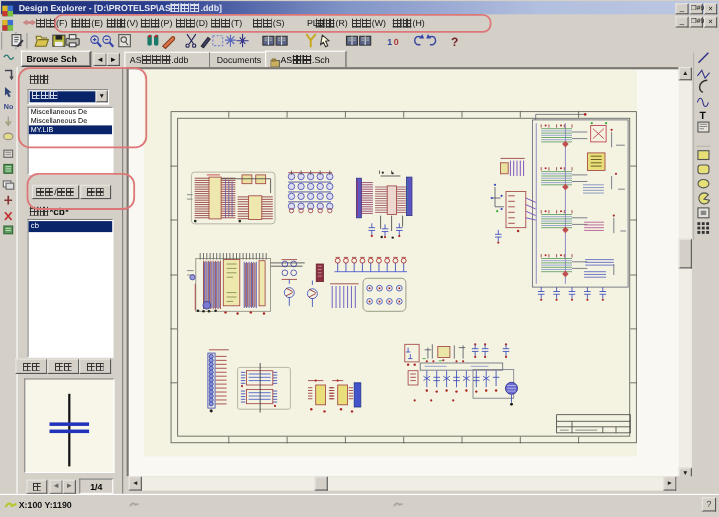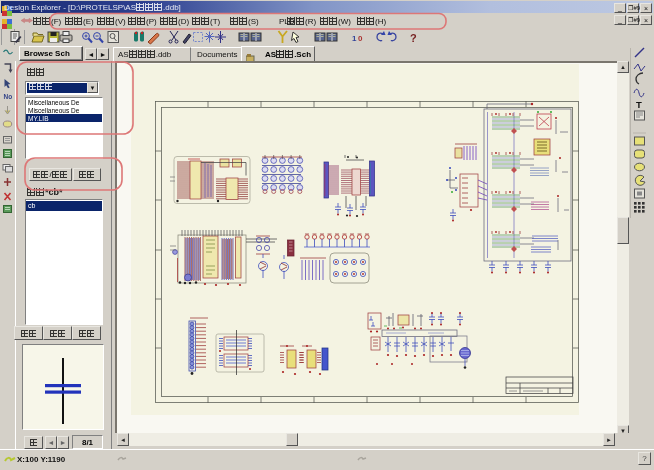--- a/index.html
+++ b/index.html
@@ -18,21 +18,21 @@
 
 <div class="abs" style="left:1px;top:1px;width:652px;height:12px;background:linear-gradient(90deg,#1a2c74 0%,#2d4090 22%,#8194c6 48%,#b2bfde 75%,#bcc8e2 100%)"></div>
 <div class="abs" style="left:2px;top:2px;width:10px;height:10px">
 <svg width="10" height="10">
       <rect x="0" y="0" width="10" height="10" fill="#2a6"></rect>
       <rect x="0" y="0" width="5" height="5" fill="#e3b32a"></rect>
       <rect x="5" y="0" width="5" height="5" fill="#3b6fd4"></rect>
       <rect x="0" y="5" width="5" height="5" fill="#c33"></rect>
       <rect x="5" y="5" width="5" height="5" fill="#7bc043"></rect>
     </svg></div>
-<div class="abs" style="left:4px;top:2.5px;color:#e6e9f2;font-size:8px;font-weight:normal;letter-spacing:0px;white-space:nowrap">Design Explorer - [D:\PROTELSP\AS<i class="cj" style="color:#fff"></i><i class="cj" style="color:#fff"></i><i class="cj" style="color:#fff"></i>.ddb]</div>
+<div class="abs" style="left:17px;top:2.5px;color:#e6e9f2;font-size:8px;font-weight:bold;letter-spacing:0px;white-space:nowrap">Design Explorer - [D:\PROTELSP\AS<i class="cj" style="color:#fff"></i><i class="cj" style="color:#fff"></i><i class="cj" style="color:#fff"></i>.ddb]</div>
 
 <div id="tb1"></div>
 
 <div class="abs" style="left:2px;top:15px;width:10px;height:10px">
 <svg width="10" height="10">
       <rect x="0" y="0" width="10" height="10" fill="#2a6"></rect>
       <rect x="0" y="0" width="5" height="5" fill="#e3b32a"></rect>
       <rect x="5" y="0" width="5" height="5" fill="#3b6fd4"></rect>
       <rect x="0" y="5" width="5" height="5" fill="#c33"></rect>
       <rect x="5" y="5" width="5" height="5" fill="#7bc043"></rect>
@@ -59,21 +59,21 @@
 <div class="abs" style="left:113px;top:46.5px;width:506px;height:14.5px">
  <div class="abs" style="left:0;top:0;width:78px;height:14px;border-top:1px solid #fff;border-left:1px solid #fff;border-right:1px solid #808080;background:#d4d0c8"></div>
  <div class="abs" style="left:5px;top:3px;font-size:8px;color:#111;white-space:nowrap">AS<i class="cj"></i><i class="cj"></i><i class="cj"></i>.ddb</div>
  <div class="abs" style="left:78px;top:0;width:57px;height:14px;border-top:1px solid #fff;border-right:1px solid #808080;background:#d4d0c8"></div>
  <div class="abs" style="left:84px;top:3px;font-size:8px;color:#111">Documents</div>
  <div class="abs" style="left:128px;top:-1px;width:74px;height:15px;border-top:1px solid #fff;border-left:1px solid #fff;border-right:1px solid #606060;background:#d4d0c8"></div>
  <div class="abs" style="left:133px;top:2px;width:9px;height:9px"><svg width="9" height="9">
         <rect x="0" y="2" width="8" height="6" fill="#c8b060" stroke="#665"></rect>
         <rect x="1" y="0" width="4" height="3" fill="#977c3a"></rect>
       </svg></div>
- <div class="abs" style="left:152px;top:3px;font-size:8px;font-weight:bold;color:#000;white-space:nowrap">AS<i class="cj"></i><i class="cj"></i>.Sch</div>
+ <div class="abs" style="left:142px;top:3px;font-size:8px;font-weight:normal;color:#000;white-space:nowrap">AS<i class="cj"></i><i class="cj"></i>.Sch</div>
 </div>
 
 <div class="abs" style="left:15px;top:61px;width:97px;height:388px;border-left:1px solid #fff;border-right:1px solid #808080;background:#d4d0c8"></div>
 <div class="abs" style="left:27px;top:68px;font-size:8px;color:#111"><i class="cj"></i><i class="cj"></i></div>
 <div class="abs sunken" style="left:25px;top:81px;width:74px;height:14px;background:#fff">
  <div class="abs" style="left:1px;top:1px;width:60px;height:10px;background:#0a246a;color:#fff;font-size:7px;padding-left:2px"><i class="cj cjs"></i><i class="cj cjs"></i><i class="cj cjs"></i></div>
  <div class="abs btn" style="left:61px;top:0px;width:11px;height:11px;font-size:6px;line-height:10px">▼</div>
 </div>
 <div class="abs sunken" style="left:25px;top:97px;width:78px;height:62px;background:#fff;font-size:6.5px;color:#000;overflow:hidden">
  <div style="padding:1px 0 0 2px;white-space:nowrap">Miscellaneous De</div>
@@ -86,21 +86,21 @@
 <div class="abs sunken" style="left:25px;top:199px;width:78px;height:126px;background:#fff;font-size:7px">
  <div style="background:#0a246a;color:#fff;height:10px;padding:1px 0 0 2px;margin-top:1px">cb</div>
 </div>
 <div class="abs btn" style="left:14px;top:326px;width:29px;height:14px;line-height:13px"><i class="cj cjs"></i><i class="cj cjs"></i></div>
 <div class="abs btn" style="left:43px;top:326px;width:29px;height:14px;line-height:13px"><i class="cj cjs"></i><i class="cj cjs"></i></div>
 <div class="abs btn" style="left:72px;top:326px;width:29px;height:14px;line-height:13px"><i class="cj cjs"></i><i class="cj cjs"></i></div>
 <div class="abs sunken" style="left:22px;top:344px;width:82px;height:86px;background:#f7f6e9"></div>
 <div class="abs btn" style="left:24px;top:436px;width:19px;height:13px;line-height:12px"><i class="cj cjs"></i></div>
 <div class="abs btn" style="left:45px;top:436px;width:12px;height:13px;line-height:12px;font-size:7px;color:#666">◄</div>
 <div class="abs btn" style="left:57px;top:436px;width:12px;height:13px;line-height:12px;font-size:7px;color:#666">►</div>
-<div class="abs sunken" style="left:72px;top:435px;width:31px;height:14px;background:#d4d0c8;font-size:8px;font-weight:bold;text-align:center;line-height:13px">8/1</div>
+<div class="abs sunken" style="left:72px;top:435px;width:31px;height:14px;background:#d4d0c8;font-size:8px;font-weight:bold;text-align:center;line-height:13px">1/4</div>
 
 <div class="abs" style="left:115px;top:61px;width:504px;height:372px;border-top:2px solid #7a766e;border-left:2px solid #7a766e;background:#f9f8f2"></div>
 <div class="abs" style="left:131px;top:64px;width:448px;height:351px;background:#f4f3e2"></div>
 
 <div class="abs" style="left:617px;top:61px;width:12px;height:376px;background:#efede4"></div>
 <div class="abs btn" style="left:617px;top:61px;width:12px;height:12px;line-height:11px;font-size:6px;color:#222">▲</div>
 <div class="abs btn" style="left:617px;top:425px;width:12px;height:12px;line-height:11px;font-size:6px;color:#222">▼</div>
 <div class="abs btn" style="left:617px;top:217px;width:12px;height:27px"></div>
 
 <div class="abs" style="left:117px;top:433px;width:500px;height:13px;background:#efede4"></div>

